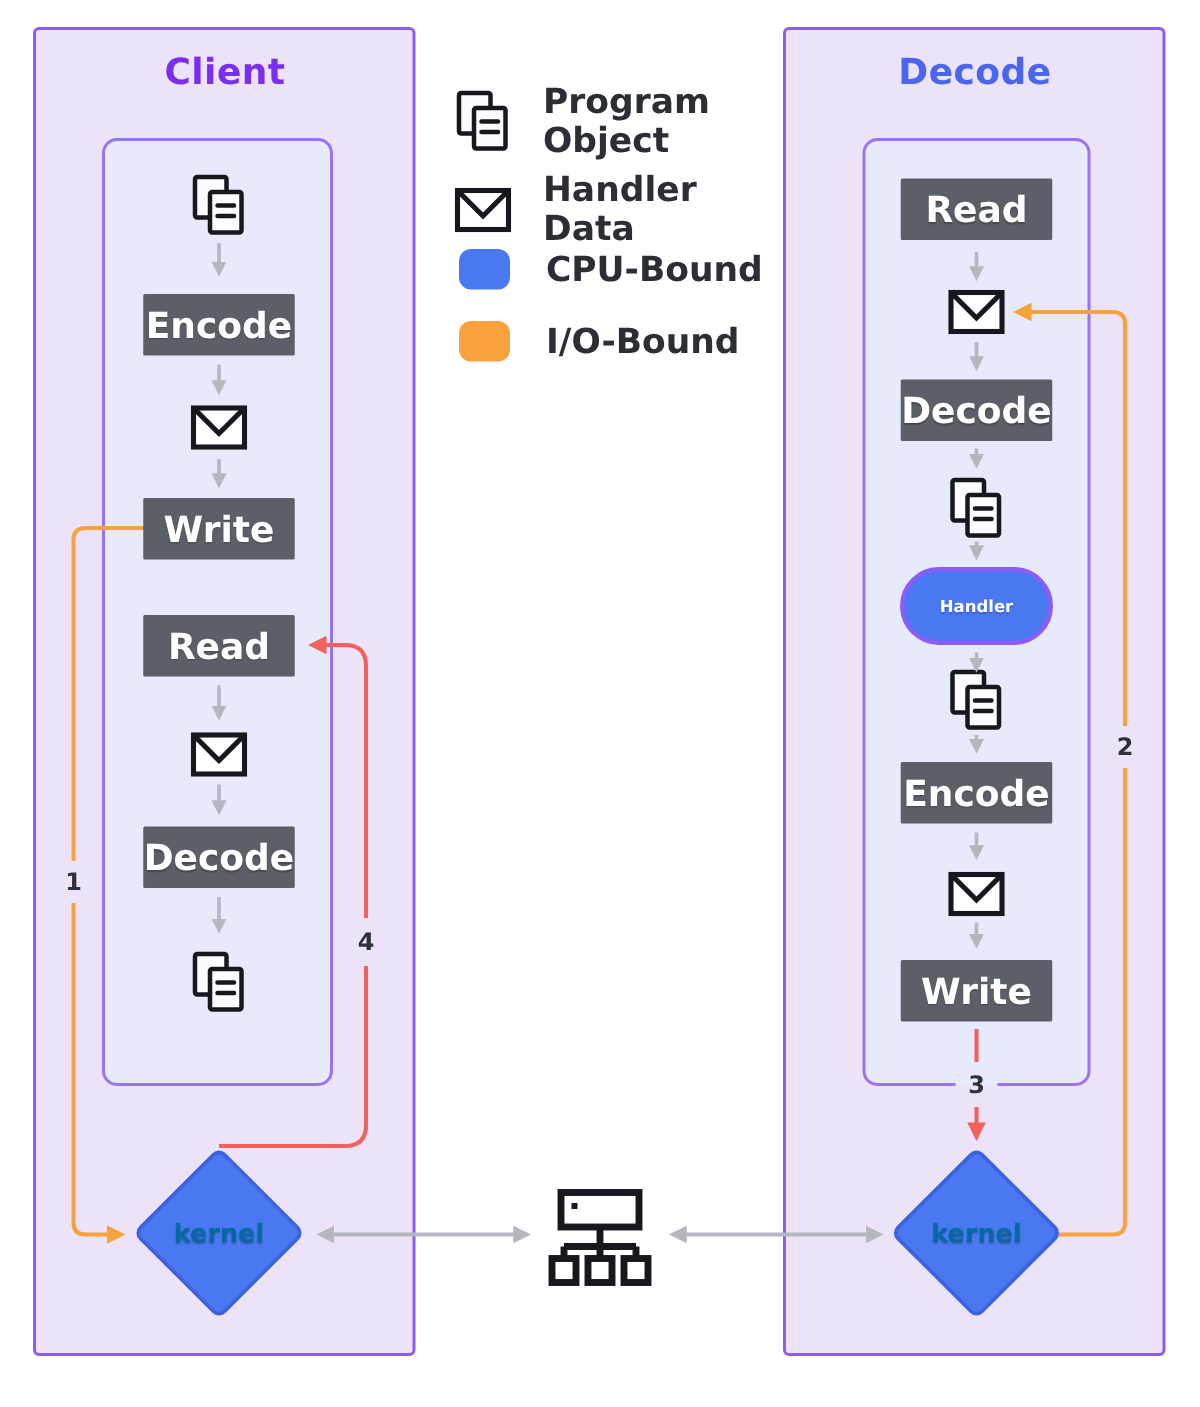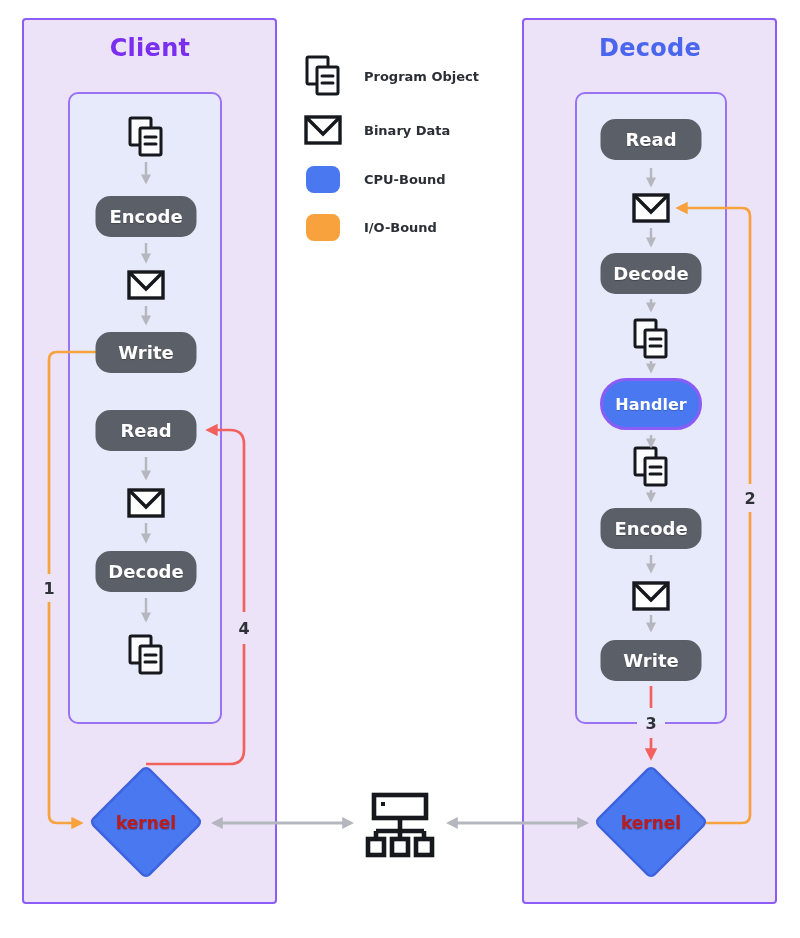--- a/index.html
+++ b/index.html
@@ -29,43 +29,43 @@
   .panel-title.server{left:522px;color:var(--server-title,#4a65ee);}
 
   .flowbox{position:absolute;top:92px;height:628px;
            background:var(--inner-fill,#e6eafb);
            border:2.5px solid var(--inner-purple,#9a72f4);border-radius:10px;}
   .flowbox.client{left:68px;width:150px;}
   .flowbox.server{left:575px;width:148px;}
 
   
   .step-btn{position:absolute;width:101px;height:41px;transform:translateX(-50%);
-            background:var(--step-bg,#5a5f68);border-radius:15px;color:var(--step-text,#fff);
-            font-size:18px;font-weight:700;display:flex;align-items:center;justify-content:center;
+            background:var(--step-bg,#5a5f68);border-radius:1px;color:var(--step-text,#fff);
+            font-size:24px;font-weight:700;display:flex;align-items:center;justify-content:center;
             text-shadow:0 1px 1px rgba(0,0,0,.25);}
   .cx-client{left:146px;} .cx-server{left:651px;}
 
   .handler-pill{position:absolute;left:651px;top:378px;width:102px;height:52px;
                 transform:translateX(-50%);background:var(--blue,#4a78f1);
                 border:3px solid var(--purple,#8b5cf6);border-radius:28px;
-                color:#fff;font-size:16px;font-weight:700;
+                color:#fff;font-size:11px;font-weight:700;
                 display:flex;align-items:center;justify-content:center;box-sizing:border-box;
                 text-shadow:0 1px 1px rgba(0,0,0,.2);}
 
-  .kernel-label{position:absolute;transform:translate(-50%,-50%);color:#b91c1c;
+  .kernel-label{position:absolute;transform:translate(-50%,-50%);color:#0369a1;
                 font-size:17px;font-weight:700;text-shadow:0 1px 1px rgba(0,0,0,.25);text-align:right;}
 
   .num{position:absolute;transform:translate(-50%,-50%);font-size:16px;font-weight:700;
        color:var(--label-dark,#2e3138);}
 
   
   .legend{position:absolute;left:302px;top:27px;width:220px;height:240px;}
   .legend-row{position:absolute;left:0;display:flex;align-items:center;}
   .legend-icon-cell{width:42px;display:flex;align-items:center;justify-content:center;}
-  .legend-label{margin-left:20px;font-size:13px;font-weight:700;color:var(--legend-text,#2b2e35);}
+  .legend-label{margin-left:20px;font-size:23px;font-weight:700;color:var(--legend-text,#2b2e35);}
   .swatch{width:34px;height:27px;border-radius:8px;}
   .swatch.blue{background:var(--blue,#4a78f1);}
   .swatch.orange{background:var(--orange,#f7a23c);}
   .swatch.black{background:var(--black,#16181d);}
 
   
   .fill-gray{fill:var(--gray-arrow,#b4b7be);}
   .fill-orange{fill:var(--orange,#f7a23c);}
   .fill-red{fill:var(--red,#f2615d);}
   .step-arrow{stroke:var(--gray-arrow,#b4b7be);stroke-width:2.4;}
@@ -221,21 +221,21 @@
           </svg>
       </span>
       <span class="legend-label">Program Object</span>
     </div>
     <div class="legend-row" style="top:87px">
       <span class="legend-icon-cell">
         <svg width="40" height="32" viewBox="-20 -16 40 32">
             <use href="#envelope-icon"></use>
           </svg>
       </span>
-      <span class="legend-label">Binary Data</span>
+      <span class="legend-label">Handler Data</span>
     </div>
     <div class="legend-row" style="top:187px">
       <span class="legend-icon-cell">
           <span class="swatch orange"></span>
         </span>
       <span class="legend-label">I/O-Bound</span>
     </div>
     <div class="legend-row" style="top:139px">
       <span class="legend-icon-cell">
           <span class="swatch blue"></span>

